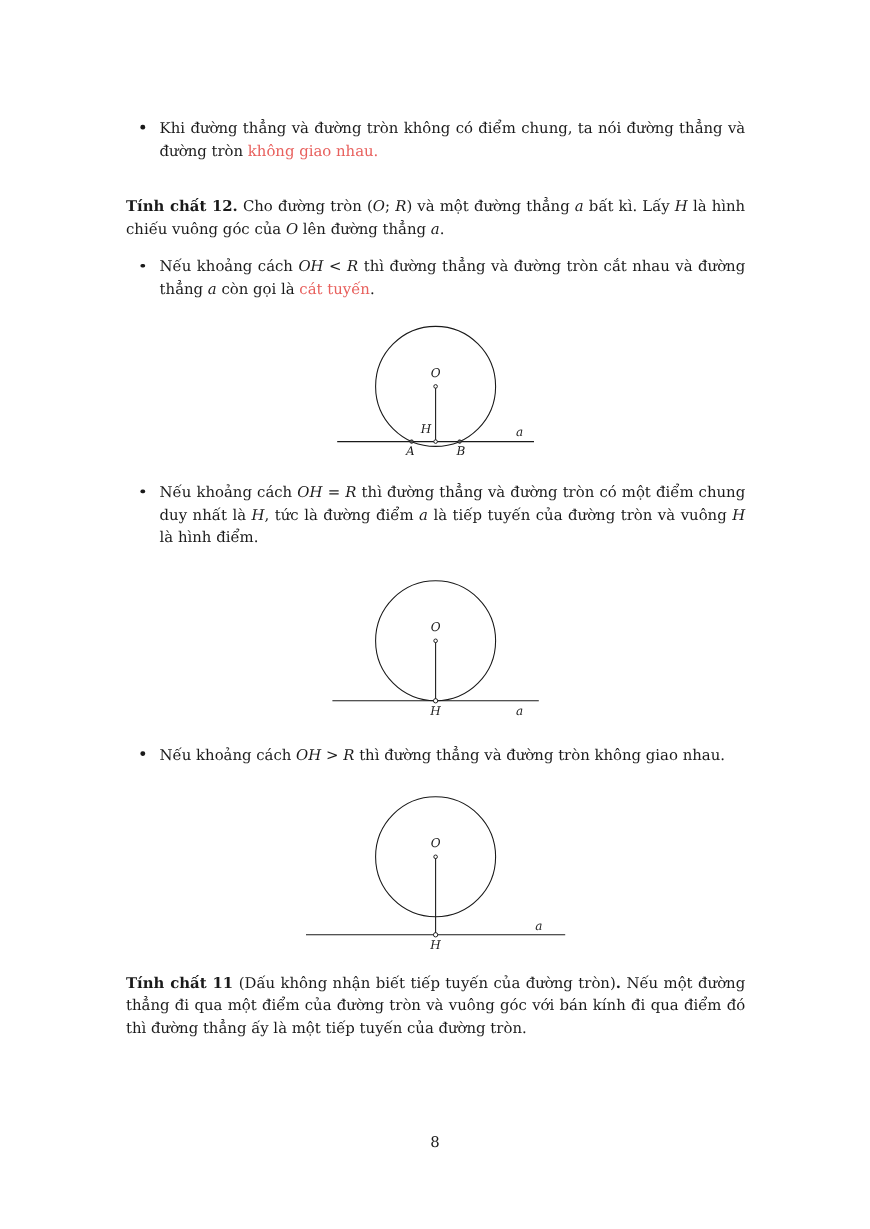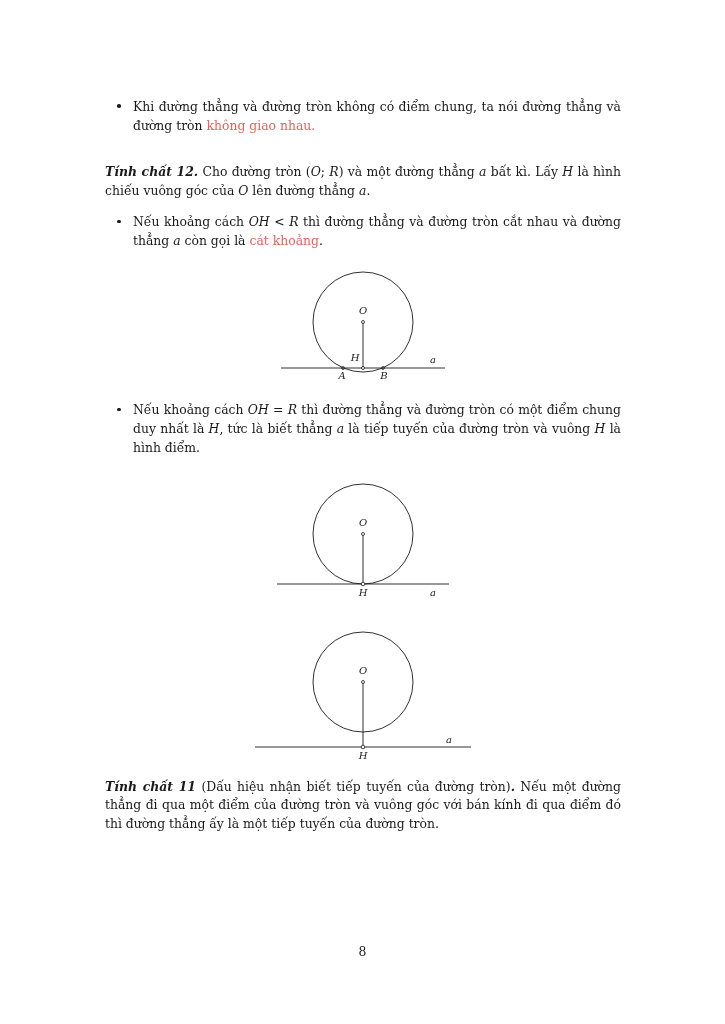--- a/index.html
+++ b/index.html
@@ -49,21 +49,20 @@
     position: absolute;
     left: 12px;
     top: 0.52em;
     width: 3.6px;
     height: 3.6px;
     border-radius: 50%;
     background: #1a1a1a;
   }
   .bold {
     font-weight: bold;
-    font-style: italic;
   }
   .mi {
     font-family: "DejaVu Serif", "Liberation Serif", serif;
     font-style: italic;
   }
   .mn {
     font-style: normal;
   }
   .red {
     color: #e8605d;
@@ -118,21 +117,21 @@
 
     <div class="blk-gap-1"></div>
 
     <p class="para theorem"><span class="bold">Tính chất 12.</span><span> Cho đường tròn (</span><span class="mi">O</span><span>; </span><span class="mi">R</span><span>) và một đường thẳng </span><span class="mi">a</span><span> bất kì. Lấy </span><span class="mi">H</span><span> là hình chiếu vuông góc của </span><span class="mi">O</span><span> lên đường thẳng </span><span class="mi">a</span><span>.</span></p>
 
     <div class="blk-gap-2"></div>
 
     <ul class="bullet-list">
       <li class="bullet-item">
         <span class="dot"></span>
-        <span>Nếu khoảng cách </span><span class="mi">OH</span><span class="mn"> &lt; </span><span class="mi">R</span><span> thì đường thẳng và đường tròn cắt nhau và đường thẳng </span><span class="mi">a</span><span> còn gọi là </span><span class="red">cát khoảng</span><span>.</span>
+        <span>Nếu khoảng cách </span><span class="mi">OH</span><span class="mn"> &lt; </span><span class="mi">R</span><span> thì đường thẳng và đường tròn cắt nhau và đường thẳng </span><span class="mi">a</span><span> còn gọi là </span><span class="red">cát tuyến</span><span>.</span>
       </li>
     </ul>
 
     <div class="figure fig1-wrap">
       <svg width="200" height="120" viewBox="0 0 200 120">
         <circle cx="100" cy="57" r="50" fill="none" stroke="#1a1a1a" stroke-width="0.9"></circle>
         <line x1="18" y1="103" x2="182" y2="103" stroke="#1a1a1a" stroke-width="0.9"></line>
         <line x1="100" y1="57" x2="100" y2="103" stroke="#1a1a1a" stroke-width="0.9"></line>
         <circle cx="100" cy="57" r="1.5" fill="#ffffff" stroke="#1a1a1a" stroke-width="0.8"></circle>
         <circle cx="100" cy="103" r="1.5" fill="#ffffff" stroke="#1a1a1a" stroke-width="0.8"></circle>
@@ -142,49 +141,55 @@
         <text class="lbl" x="92" y="96" text-anchor="middle">H</text>
         <text class="lbl" x="79" y="114" text-anchor="middle">A</text>
         <text class="lbl" x="121" y="114" text-anchor="middle">B</text>
         <text class="lbl" x="170" y="98" text-anchor="middle">a</text>
       </svg>
     </div>
 
     <ul class="bullet-list">
       <li class="bullet-item">
         <span class="dot"></span>
-        <span>Nếu khoảng cách </span><span class="mi">OH</span><span class="mn"> = </span><span class="mi">R</span><span> thì đường thẳng và đường tròn có một điểm chung duy nhất là </span><span class="mi">H</span><span>, tức là biết thẳng </span><span class="mi">a</span><span> là tiếp tuyến của đường tròn và vuông </span><span class="mi">H</span><span> là hình điểm.</span>
+        <span>Nếu khoảng cách </span><span class="mi">OH</span><span class="mn"> = </span><span class="mi">R</span><span> thì đường thẳng và đường tròn có một điểm chung duy nhất là </span><span class="mi">H</span><span>, tức là đường điểm </span><span class="mi">a</span><span> là tiếp tuyến của đường tròn và vuông </span><span class="mi">H</span><span> là hình điểm.</span>
       </li>
     </ul>
 
     <div class="figure fig2-wrap">
       <svg width="200" height="128" viewBox="0 0 200 128">
         <circle cx="100" cy="60" r="50" fill="none" stroke="#1a1a1a" stroke-width="0.9"></circle>
         <line x1="14" y1="110" x2="186" y2="110" stroke="#1a1a1a" stroke-width="0.9"></line>
         <line x1="100" y1="60" x2="100" y2="110" stroke="#1a1a1a" stroke-width="0.9"></line>
         <circle cx="100" cy="60" r="1.5" fill="#ffffff" stroke="#1a1a1a" stroke-width="0.8"></circle>
         <circle cx="100" cy="110" r="1.8" fill="#ffffff" stroke="#1a1a1a" stroke-width="0.8"></circle>
         <text class="lbl" x="100" y="52" text-anchor="middle">O</text>
         <text class="lbl" x="100" y="122" text-anchor="middle">H</text>
         <text class="lbl" x="170" y="122" text-anchor="middle">a</text>
       </svg>
     </div>
 
+    <ul class="bullet-list">
+      <li class="bullet-item">
+        <span class="dot"></span>
+        <span>Nếu khoảng cách </span><span class="mi">OH</span><span class="mn"> &gt; </span><span class="mi">R</span><span> thì đường thẳng và đường tròn không giao nhau.</span>
+      </li>
+    </ul>
 
     <div class="figure fig3-wrap">
       <svg width="220" height="142" viewBox="0 0 220 142">
         <circle cx="110" cy="62" r="50" fill="none" stroke="#1a1a1a" stroke-width="0.9"></circle>
         <line x1="2" y1="127" x2="218" y2="127" stroke="#1a1a1a" stroke-width="0.9"></line>
         <line x1="110" y1="62" x2="110" y2="127" stroke="#1a1a1a" stroke-width="0.9"></line>
         <circle cx="110" cy="62" r="1.5" fill="#ffffff" stroke="#1a1a1a" stroke-width="0.8"></circle>
         <circle cx="110" cy="127" r="1.8" fill="#ffffff" stroke="#1a1a1a" stroke-width="0.8"></circle>
         <text class="lbl" x="110" y="54" text-anchor="middle">O</text>
         <text class="lbl" x="110" y="139" text-anchor="middle">H</text>
         <text class="lbl" x="196" y="123" text-anchor="middle">a</text>
       </svg>
     </div>
 
-    <p class="para"><span class="bold">Tính chất 11</span><span> (Dấu hiệu nhận biết tiếp tuyến của đường tròn)</span><span class="bold">.</span><span> Nếu một đường thẳng đi qua một điểm của đường tròn và vuông góc với bán kính đi qua điểm đó thì đường thẳng ấy là một tiếp tuyến của đường tròn.</span></p>
+    <p class="para"><span class="bold">Tính chất 11</span><span> (Dấu không nhận biết tiếp tuyến của đường tròn)</span><span class="bold">.</span><span> Nếu một đường thẳng đi qua một điểm của đường tròn và vuông góc với bán kính đi qua điểm đó thì đường thẳng ấy là một tiếp tuyến của đường tròn.</span></p>
 
   </div>
 
   <div class="page-number">8</div>
 </div>
 
 </body></html>

